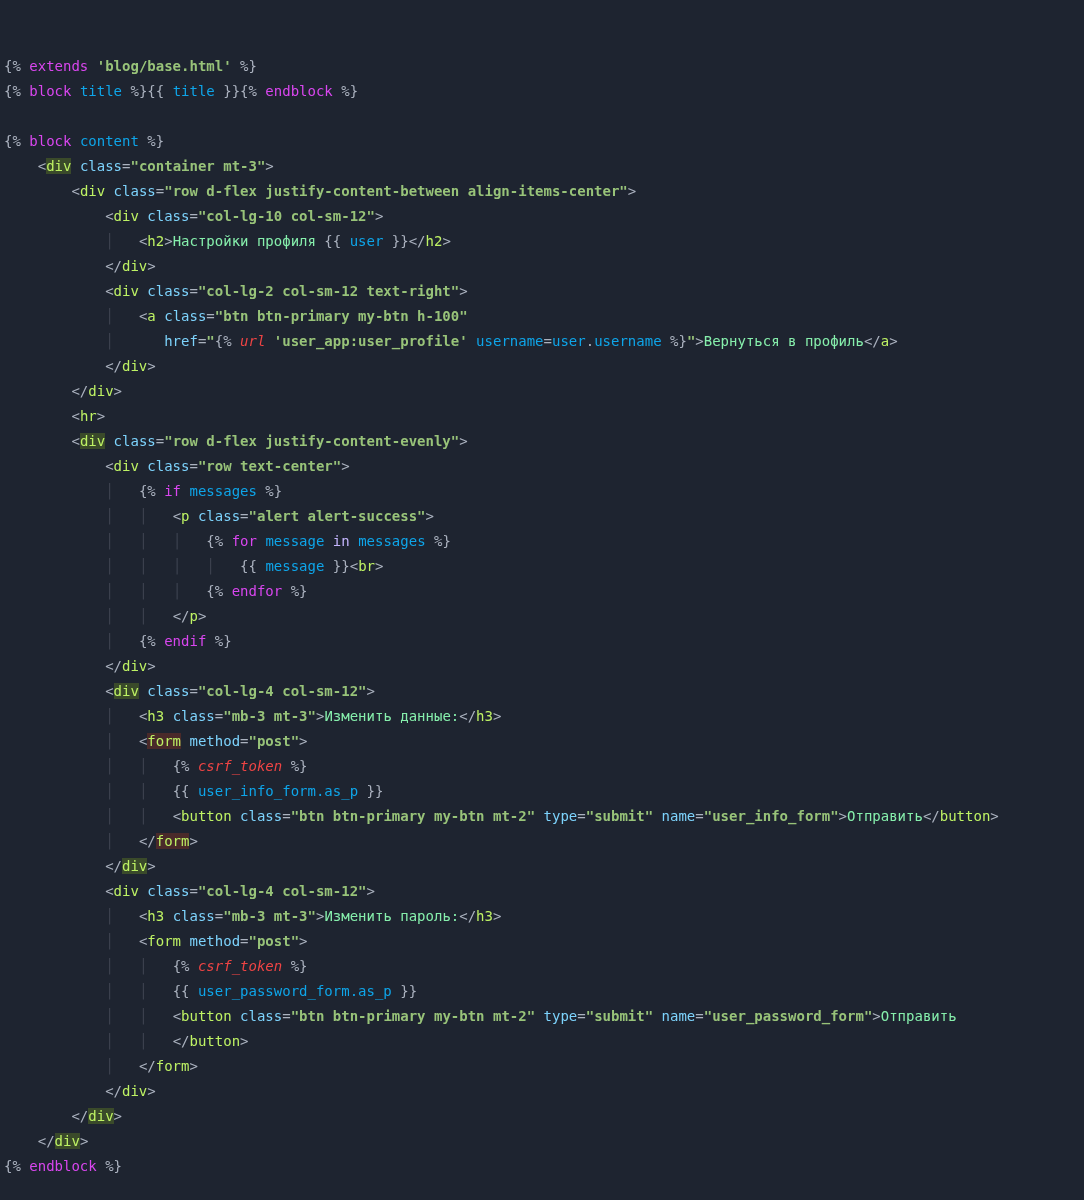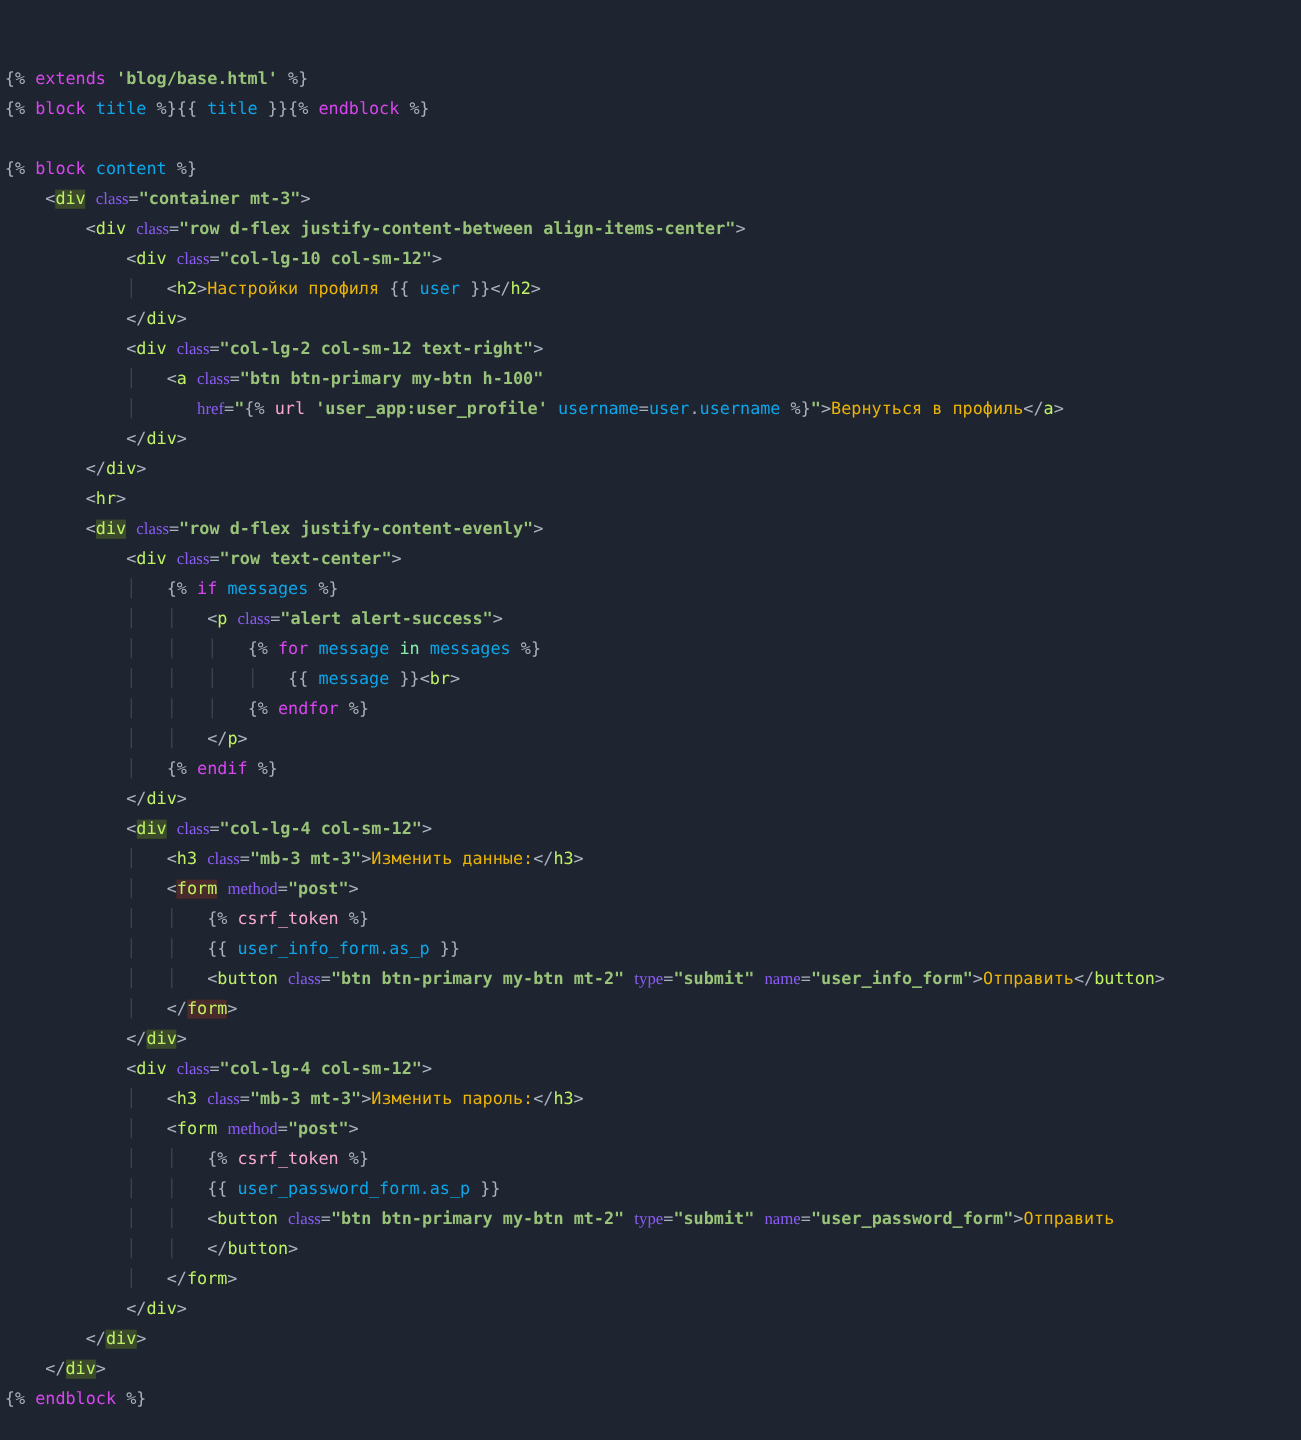--- a/index.html
+++ b/index.html
@@ -13,25 +13,25 @@
     white-space: pre;
     overflow-x: auto;
   }
   .line { display: block; }
   
   .delim   { color: #abb2bf; }            
   .kw      { color: #d946ef; }            
   .str     { color: #98c379; font-weight: bold; }            
   .tag     { color: #bef264; }            
   .punct   { color: #abb2bf; }            
-  .attr    { color: #8b5cf6; font-family: Liberation Serif, serif; }            
+  .attr    { color: #7dd3fc; }            
   .ident   { color: #0ea5e9; }            
-  .ident2  { color: #f9a8d4; }            
-  .txt     { color: #eab308; }            
-  .op      { color: #86efac; }            
+  .ident2  { color: #ef4444; font-style: italic; }            
+  .txt     { color: #86efac; }            
+  .op      { color: #c4b5fd; }            
   .hlg     { background: #3a4a2a; }       
   .hlr     { background: #4a2a2a; }       
   .ig { color: #3e4451; }                 
 </style>
 </head>
 <body>
 
 <div><span class="line"><span class="delim">{% </span><span class="kw">extends</span> <span class="str">'blog/base.html'</span><span class="delim"> %}</span></span><span class="line"><span class="delim">{% </span><span class="kw">block</span> <span class="ident">title</span><span class="delim"> %}{{ </span><span class="ident">title</span><span class="delim"> }}{% </span><span class="kw">endblock</span><span class="delim"> %}</span></span><span class="line"> </span><span class="line"><span class="delim">{% </span><span class="kw">block</span> <span class="ident">content</span><span class="delim"> %}</span></span><span class="line">    <span class="punct">&lt;</span><span class="tag hlg">div</span> <span class="attr">class</span><span class="punct">=</span><span class="str">"container mt-3"</span><span class="punct">&gt;</span></span><span class="line">        <span class="punct">&lt;</span><span class="tag">div</span> <span class="attr">class</span><span class="punct">=</span><span class="str">"row d-flex justify-content-between align-items-center"</span><span class="punct">&gt;</span></span><span class="line">            <span class="punct">&lt;</span><span class="tag">div</span> <span class="attr">class</span><span class="punct">=</span><span class="str">"col-lg-10 col-sm-12"</span><span class="punct">&gt;</span></span><span class="line">            <span class="ig">│</span>   <span class="punct">&lt;</span><span class="tag">h2</span><span class="punct">&gt;</span><span class="txt">Настройки профиля </span><span class="delim">{{ </span><span class="ident">user</span><span class="delim"> }}</span><span class="punct">&lt;/</span><span class="tag">h2</span><span class="punct">&gt;</span></span><span class="line">            <span class="punct">&lt;/</span><span class="tag">div</span><span class="punct">&gt;</span></span><span class="line">            <span class="punct">&lt;</span><span class="tag">div</span> <span class="attr">class</span><span class="punct">=</span><span class="str">"col-lg-2 col-sm-12 text-right"</span><span class="punct">&gt;</span></span><span class="line">            <span class="ig">│</span>   <span class="punct">&lt;</span><span class="tag">a</span> <span class="attr">class</span><span class="punct">=</span><span class="str">"btn btn-primary my-btn h-100"</span></span><span class="line">            <span class="ig">│</span>      <span class="attr">href</span><span class="punct">=</span><span class="str">"</span><span class="delim">{% </span><span class="ident2">url</span> <span class="str">'user_app:user_profile'</span> <span class="ident">username</span><span class="punct">=</span><span class="ident">user</span><span class="punct">.</span><span class="ident">username</span><span class="delim"> %}</span><span class="str">"</span><span class="punct">&gt;</span><span class="txt">Вернуться в профиль</span><span class="punct">&lt;/</span><span class="tag">a</span><span class="punct">&gt;</span></span><span class="line">            <span class="punct">&lt;/</span><span class="tag">div</span><span class="punct">&gt;</span></span><span class="line">        <span class="punct">&lt;/</span><span class="tag">div</span><span class="punct">&gt;</span></span><span class="line">        <span class="punct">&lt;</span><span class="tag">hr</span><span class="punct">&gt;</span></span><span class="line">        <span class="punct">&lt;</span><span class="tag hlg">div</span> <span class="attr">class</span><span class="punct">=</span><span class="str">"row d-flex justify-content-evenly"</span><span class="punct">&gt;</span></span><span class="line">            <span class="punct">&lt;</span><span class="tag">div</span> <span class="attr">class</span><span class="punct">=</span><span class="str">"row text-center"</span><span class="punct">&gt;</span></span><span class="line">            <span class="ig">│</span>   <span class="delim">{% </span><span class="kw">if</span> <span class="ident">messages</span><span class="delim"> %}</span></span><span class="line">            <span class="ig">│</span>   <span class="ig">│</span>   <span class="punct">&lt;</span><span class="tag">p</span> <span class="attr">class</span><span class="punct">=</span><span class="str">"alert alert-success"</span><span class="punct">&gt;</span></span><span class="line">            <span class="ig">│</span>   <span class="ig">│</span>   <span class="ig">│</span>   <span class="delim">{% </span><span class="kw">for</span> <span class="ident">message</span> <span class="op">in</span> <span class="ident">messages</span><span class="delim"> %}</span></span><span class="line">            <span class="ig">│</span>   <span class="ig">│</span>   <span class="ig">│</span>   <span class="ig">│</span>   <span class="delim">{{ </span><span class="ident">message</span><span class="delim"> }}</span><span class="punct">&lt;</span><span class="tag">br</span><span class="punct">&gt;</span></span><span class="line">            <span class="ig">│</span>   <span class="ig">│</span>   <span class="ig">│</span>   <span class="delim">{% </span><span class="kw">endfor</span><span class="delim"> %}</span></span><span class="line">            <span class="ig">│</span>   <span class="ig">│</span>   <span class="punct">&lt;/</span><span class="tag">p</span><span class="punct">&gt;</span></span><span class="line">            <span class="ig">│</span>   <span class="delim">{% </span><span class="kw">endif</span><span class="delim"> %}</span></span><span class="line">            <span class="punct">&lt;/</span><span class="tag">div</span><span class="punct">&gt;</span></span><span class="line">            <span class="punct">&lt;</span><span class="tag hlg">div</span> <span class="attr">class</span><span class="punct">=</span><span class="str">"col-lg-4 col-sm-12"</span><span class="punct">&gt;</span></span><span class="line">            <span class="ig">│</span>   <span class="punct">&lt;</span><span class="tag">h3</span> <span class="attr">class</span><span class="punct">=</span><span class="str">"mb-3 mt-3"</span><span class="punct">&gt;</span><span class="txt">Изменить данные:</span><span class="punct">&lt;/</span><span class="tag">h3</span><span class="punct">&gt;</span></span><span class="line">            <span class="ig">│</span>   <span class="punct">&lt;</span><span class="tag hlr">form</span> <span class="attr">method</span><span class="punct">=</span><span class="str">"post"</span><span class="punct">&gt;</span></span><span class="line">            <span class="ig">│</span>   <span class="ig">│</span>   <span class="delim">{% </span><span class="ident2">csrf_token</span><span class="delim"> %}</span></span><span class="line">            <span class="ig">│</span>   <span class="ig">│</span>   <span class="delim">{{ </span><span class="ident">user_info_form.as_p</span><span class="delim"> }}</span></span><span class="line">            <span class="ig">│</span>   <span class="ig">│</span>   <span class="punct">&lt;</span><span class="tag">button</span> <span class="attr">class</span><span class="punct">=</span><span class="str">"btn btn-primary my-btn mt-2"</span> <span class="attr">type</span><span class="punct">=</span><span class="str">"submit"</span> <span class="attr">name</span><span class="punct">=</span><span class="str">"user_info_form"</span><span class="punct">&gt;</span><span class="txt">Отправить</span><span class="punct">&lt;/</span><span class="tag">button</span><span class="punct">&gt;</span></span><span class="line">            <span class="ig">│</span>   <span class="punct">&lt;/</span><span class="tag hlr">form</span><span class="punct">&gt;</span></span><span class="line">            <span class="punct">&lt;/</span><span class="tag hlg">div</span><span class="punct">&gt;</span></span><span class="line">            <span class="punct">&lt;</span><span class="tag">div</span> <span class="attr">class</span><span class="punct">=</span><span class="str">"col-lg-4 col-sm-12"</span><span class="punct">&gt;</span></span><span class="line">            <span class="ig">│</span>   <span class="punct">&lt;</span><span class="tag">h3</span> <span class="attr">class</span><span class="punct">=</span><span class="str">"mb-3 mt-3"</span><span class="punct">&gt;</span><span class="txt">Изменить пароль:</span><span class="punct">&lt;/</span><span class="tag">h3</span><span class="punct">&gt;</span></span><span class="line">            <span class="ig">│</span>   <span class="punct">&lt;</span><span class="tag">form</span> <span class="attr">method</span><span class="punct">=</span><span class="str">"post"</span><span class="punct">&gt;</span></span><span class="line">            <span class="ig">│</span>   <span class="ig">│</span>   <span class="delim">{% </span><span class="ident2">csrf_token</span><span class="delim"> %}</span></span><span class="line">            <span class="ig">│</span>   <span class="ig">│</span>   <span class="delim">{{ </span><span class="ident">user_password_form.as_p</span><span class="delim"> }}</span></span><span class="line">            <span class="ig">│</span>   <span class="ig">│</span>   <span class="punct">&lt;</span><span class="tag">button</span> <span class="attr">class</span><span class="punct">=</span><span class="str">"btn btn-primary my-btn mt-2"</span> <span class="attr">type</span><span class="punct">=</span><span class="str">"submit"</span> <span class="attr">name</span><span class="punct">=</span><span class="str">"user_password_form"</span><span class="punct">&gt;</span><span class="txt">Отправить</span></span><span class="line">            <span class="ig">│</span>   <span class="ig">│</span>   <span class="punct">&lt;/</span><span class="tag">button</span><span class="punct">&gt;</span></span><span class="line">            <span class="ig">│</span>   <span class="punct">&lt;/</span><span class="tag">form</span><span class="punct">&gt;</span></span><span class="line">            <span class="punct">&lt;/</span><span class="tag">div</span><span class="punct">&gt;</span></span><span class="line">        <span class="punct">&lt;/</span><span class="tag hlg">div</span><span class="punct">&gt;</span></span><span class="line">    <span class="punct">&lt;/</span><span class="tag hlg">div</span><span class="punct">&gt;</span></span><span class="line"><span class="delim">{% </span><span class="kw">endblock</span><span class="delim"> %}</span></span></div>
 
 

